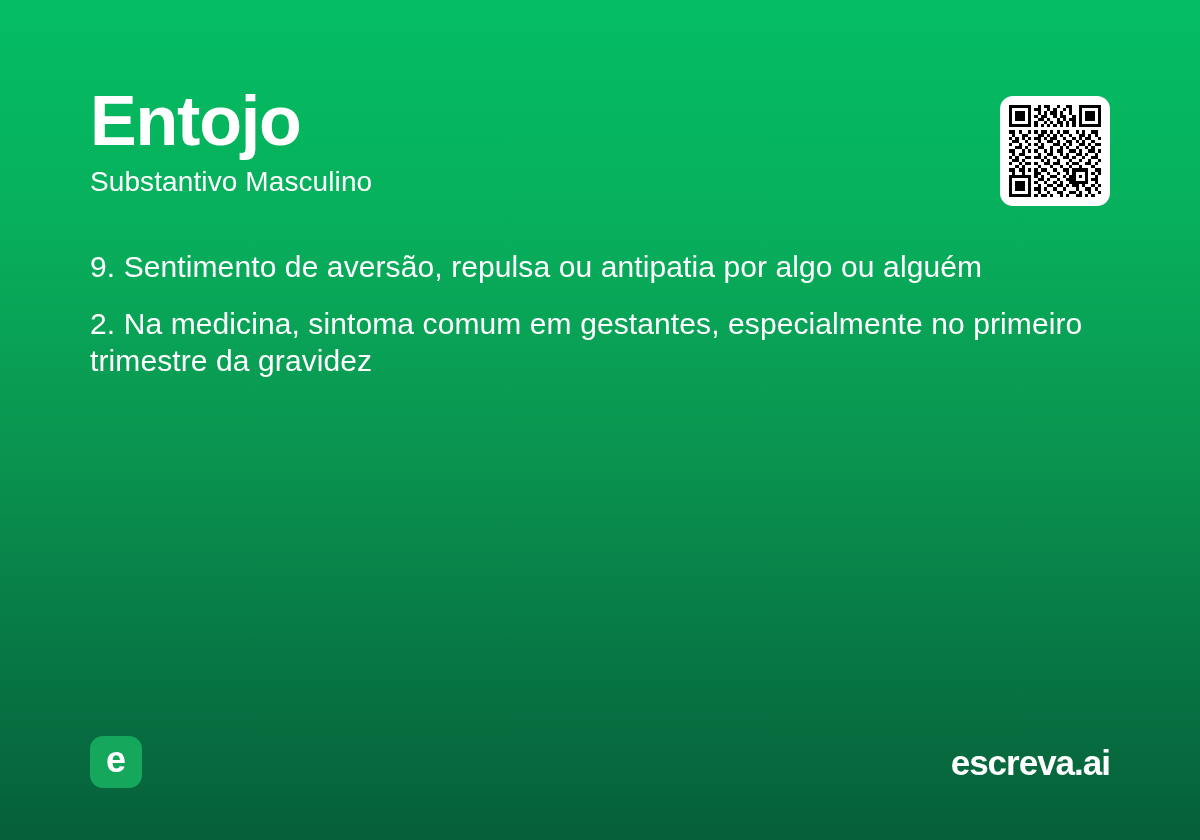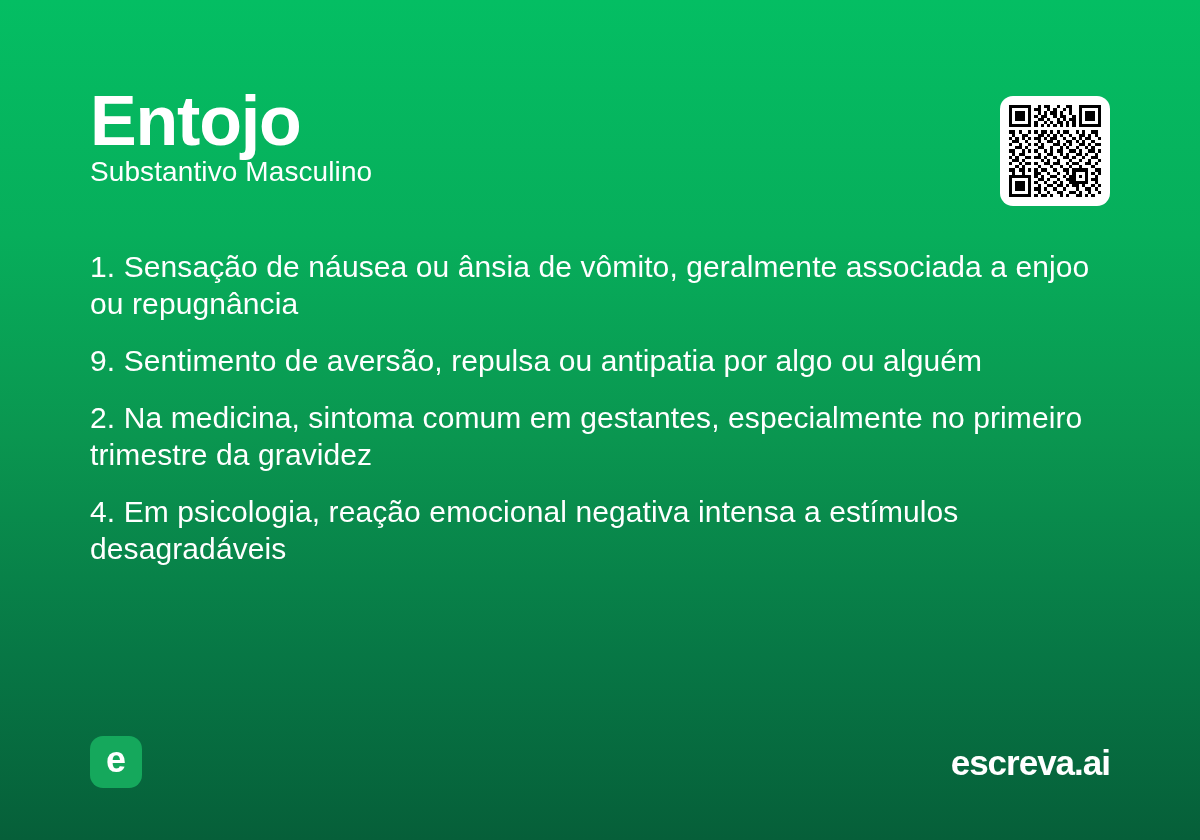--- a/index.html
+++ b/index.html
@@ -39,20 +39,21 @@
   .word-title {
     font-size:70px;
     font-weight:bold;
     line-height:1.0;
     letter-spacing:-1.2px;
     color:#ffffff;
     white-space:nowrap;
   }
 
   .word-class {
+    margin-top:10px;
     font-size:28px;
     font-weight:400;
     line-height:1.15;
     letter-spacing:0.1px;
     color:#ffffff;
     white-space:nowrap;
   }
 
   
   .qr-wrap {
@@ -404,24 +405,22 @@
           <rect x="18" y="28" width="1" height="1"></rect>
             <rect x="21" y="28" width="2" height="1"></rect>
           <rect x="24" y="28" width="1" height="1"></rect>
             <rect x="26" y="28" width="1" height="1"></rect>
         </g>
       </svg>
     </span>
   </div>
 
   <div class="definitions">
-    <p class="definition">1. Sensação de náusea ou ânsia de vômito, geralmente associada a enjoo ou repugnância</p>
     <p class="definition">9. Sentimento de aversão, repulsa ou antipatia por algo ou alguém</p>
     <p class="definition">2. Na medicina, sintoma comum em gestantes, especialmente no primeiro trimestre da gravidez</p>
-    <p class="definition">4. Em psicologia, reação emocional negativa intensa a estímulos desagradáveis</p>
   </div>
 
   <div class="footer">
     <div class="logo-mark">e</div>
     <div class="brand">escreva.ai</div>
   </div>
 
 </div>
 
 </body></html>

